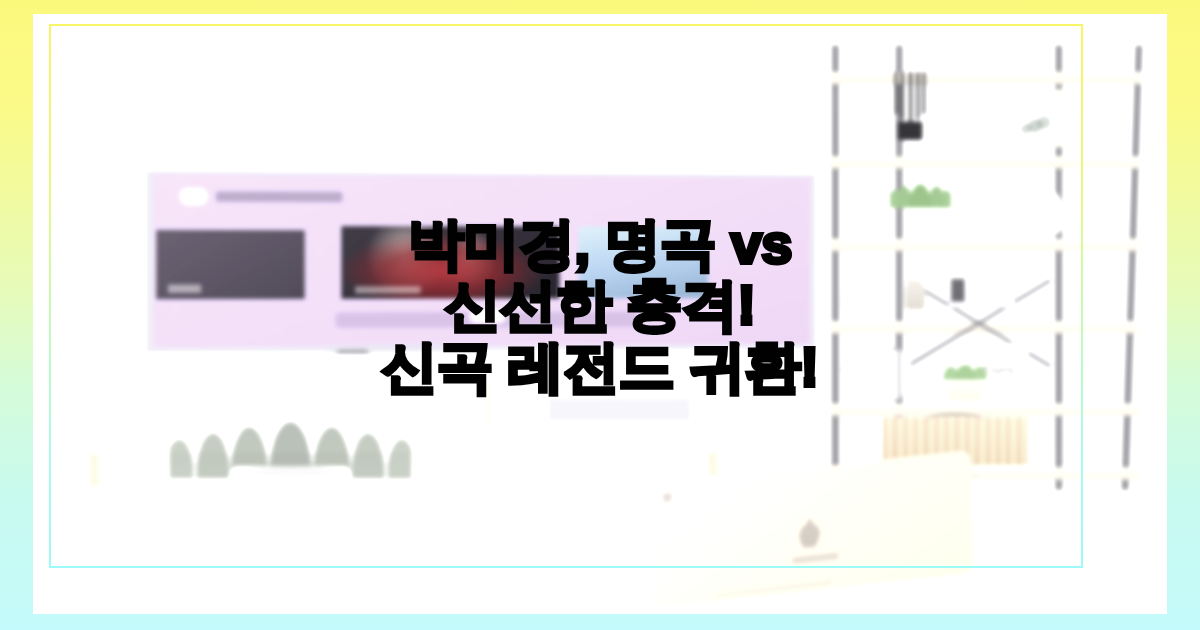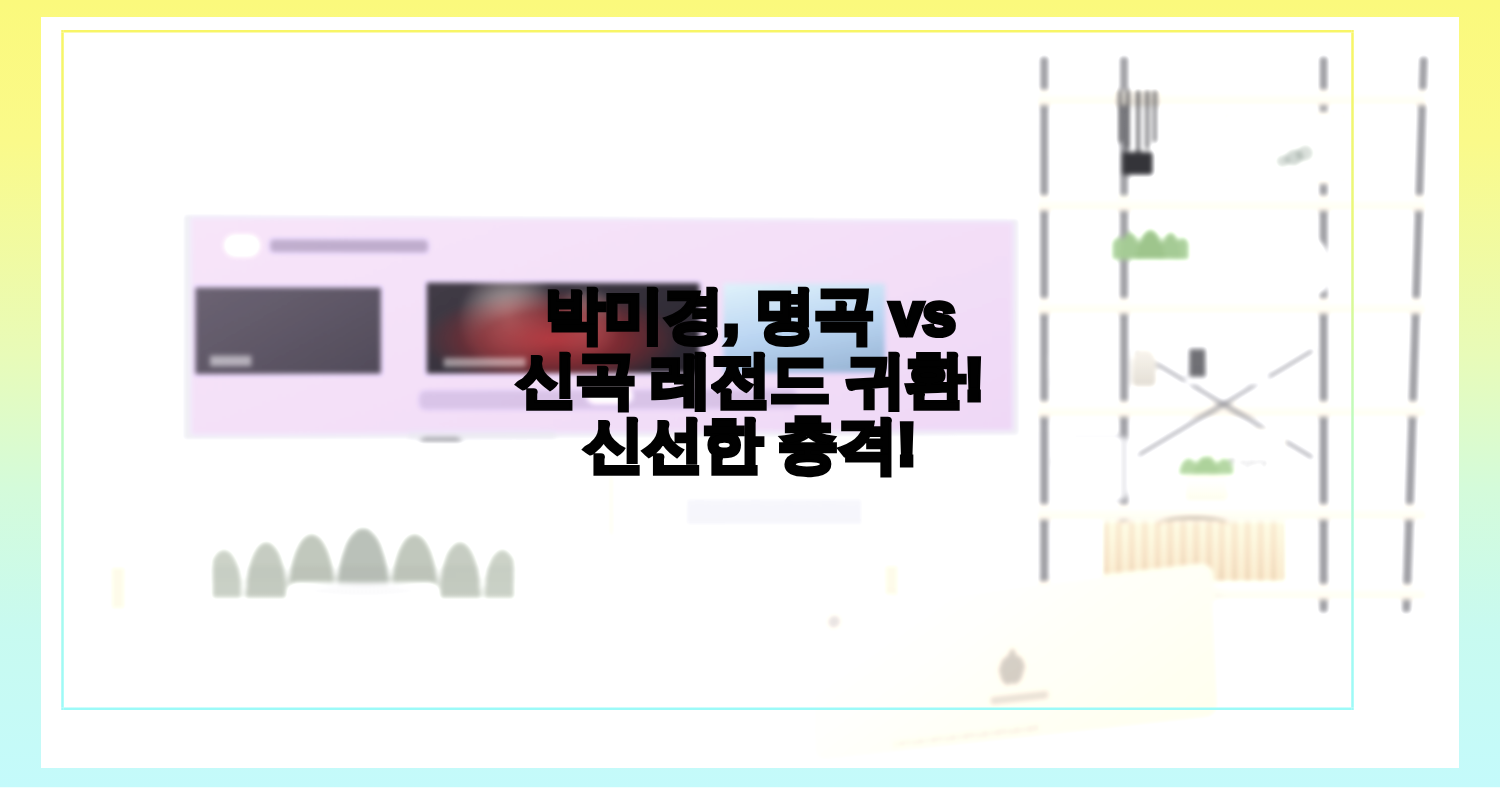--- a/index.html
+++ b/index.html
@@ -423,21 +423,21 @@
     left:0; right:0; top:0; bottom:0;
     display:flex; flex-direction:column;
     align-items:center; justify-content:center;
     padding-bottom:18px;
     pointer-events:none;
   }
   .hl-line{
     color:#010101;
     font-family:"Liberation Sans", sans-serif;
     font-weight:bold;
-    font-size:48px;
+    font-size:56px;
     line-height:1.09;
     letter-spacing:-0.5px;
     white-space:nowrap;
     text-align:center;
     -webkit-text-stroke:4px #010101;
     paint-order:stroke fill;
   }
 </style>
 </head>
 <body>
@@ -538,21 +538,21 @@
         <div class="cam"></div>
         <div class="logo"></div>
         <div class="word"></div>
         <div class="speaker"></div>
       </div>
 
     </div>
 
     <div class="headline">
       <div class="hl-line">박미경, 명곡 vs</div>
+      <div class="hl-line">신선한 충격!</div>
       <div class="hl-line">신곡 레전드 귀환!</div>
-      <div class="hl-line">신선한 충격!</div>
     </div>
 
   </div>
 
   <div class="frameline"></div>
 
 </div>
 
 </body></html>

